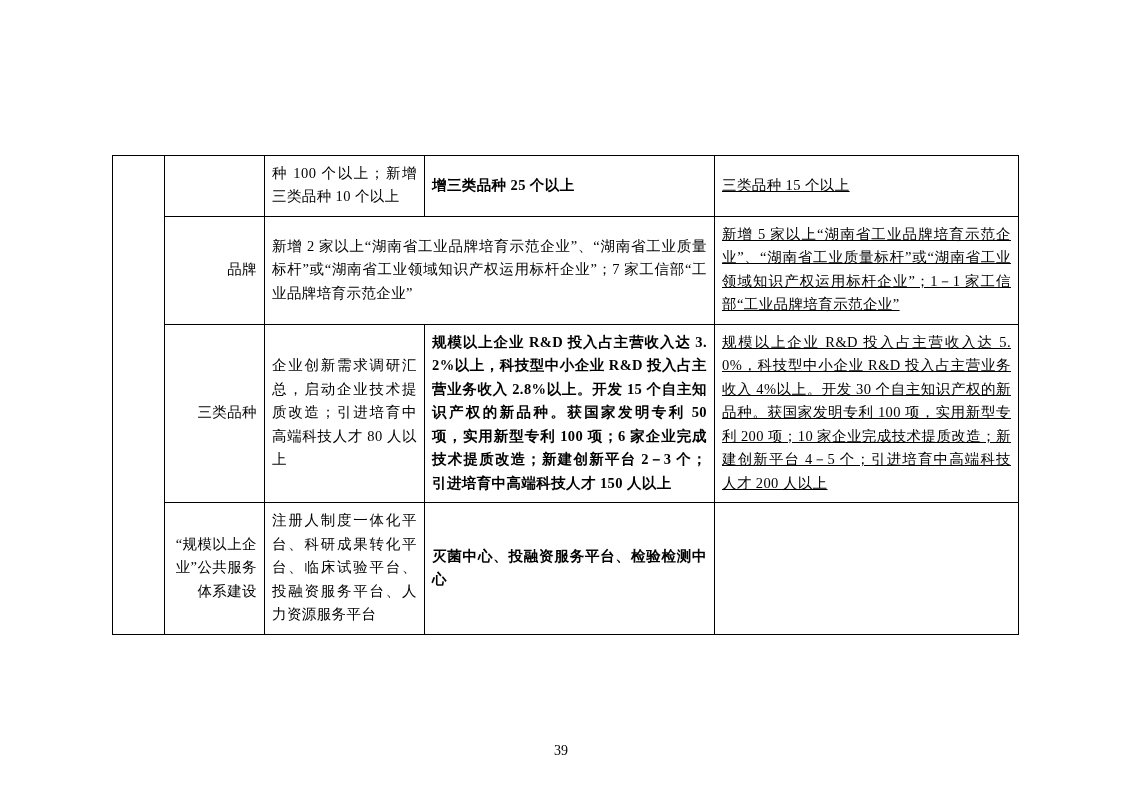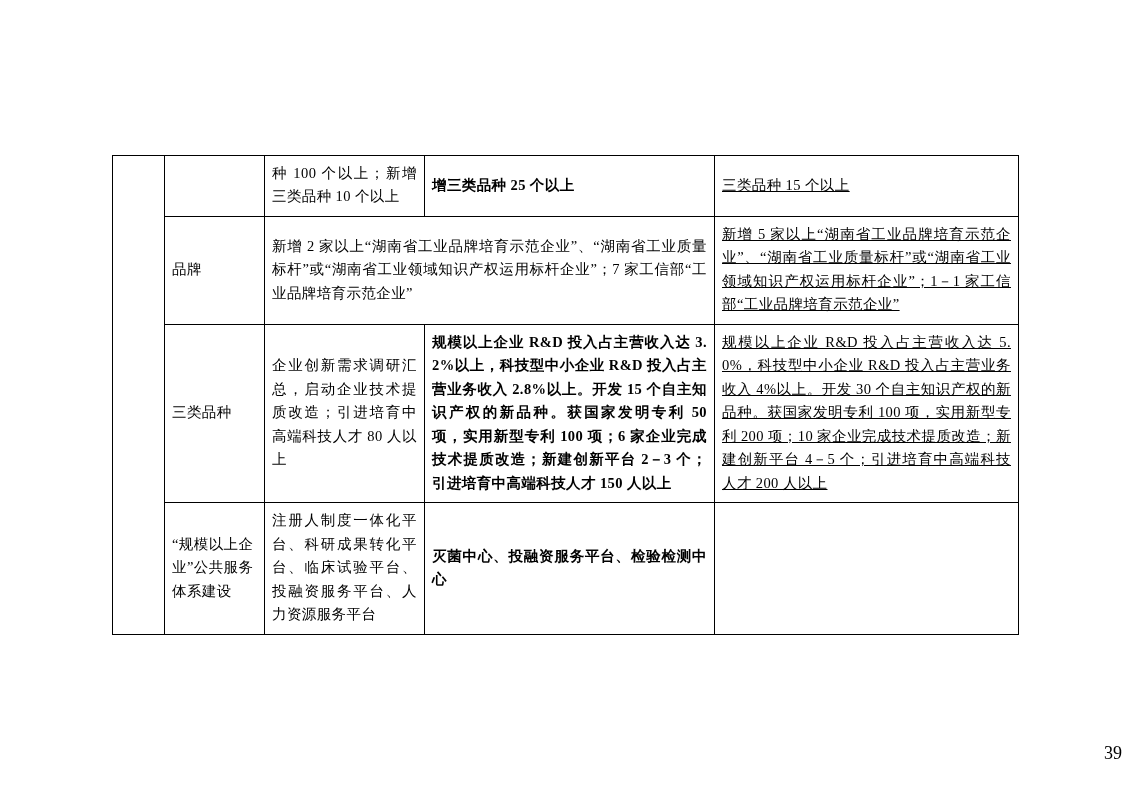--- a/index.html
+++ b/index.html
@@ -40,41 +40,41 @@
     letter-spacing: 0.4px;
     word-break: break-all;
   }
   .col-a { width: 52px; }
   .col-b { width: 100px; }
   .col-c { width: 160px; }
   .col-d { width: 290px; font-weight: bold; }
   .col-e { width: 304px; text-decoration: underline; }
 
   .cell-label {
-    text-align: left;
+    text-align: right;
     vertical-align: middle;
   }
   .cell-body {
     text-align: justify;
     text-justify: inter-ideograph;
     vertical-align: top;
   }
   .cell-body.mid {
     vertical-align: middle;
   }
   .blank {
     
   }
   .page-number {
     position: absolute;
     left: 0;
     top: 706px;
     width: 1122px;
-    text-align: right;
-    font-size: 18px;
+    text-align: center;
+    font-size: 14px;
     font-family: "Liberation Serif", "DejaVu Serif", serif;
   }
 </style>
 </head>
 <body>
 
 <div class="page">
 
   <table class="doc-table">
     <colgroup>

